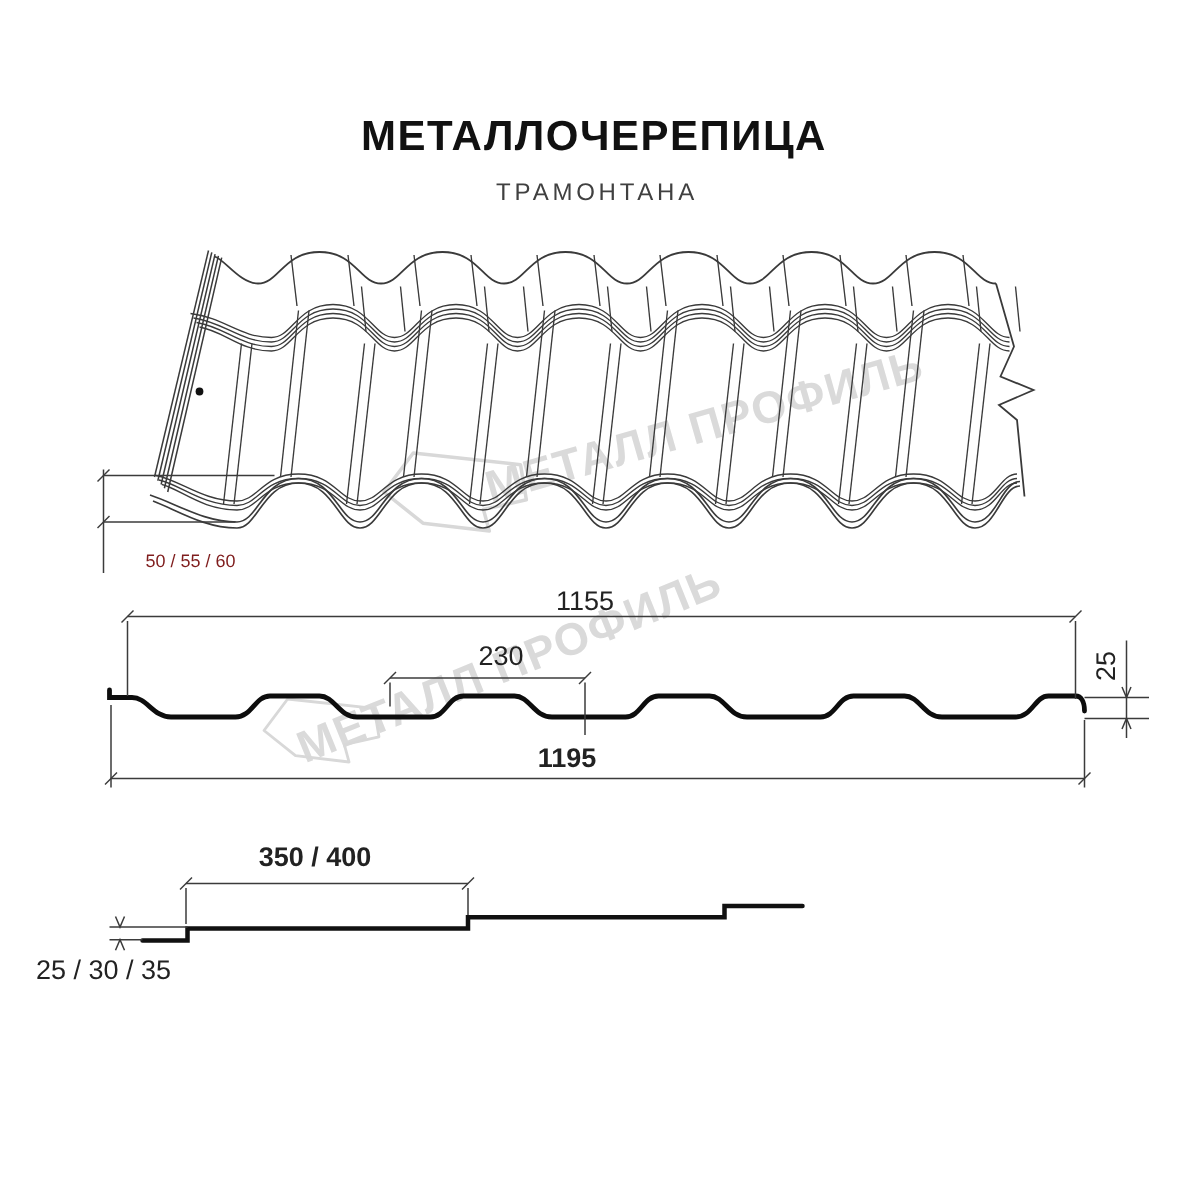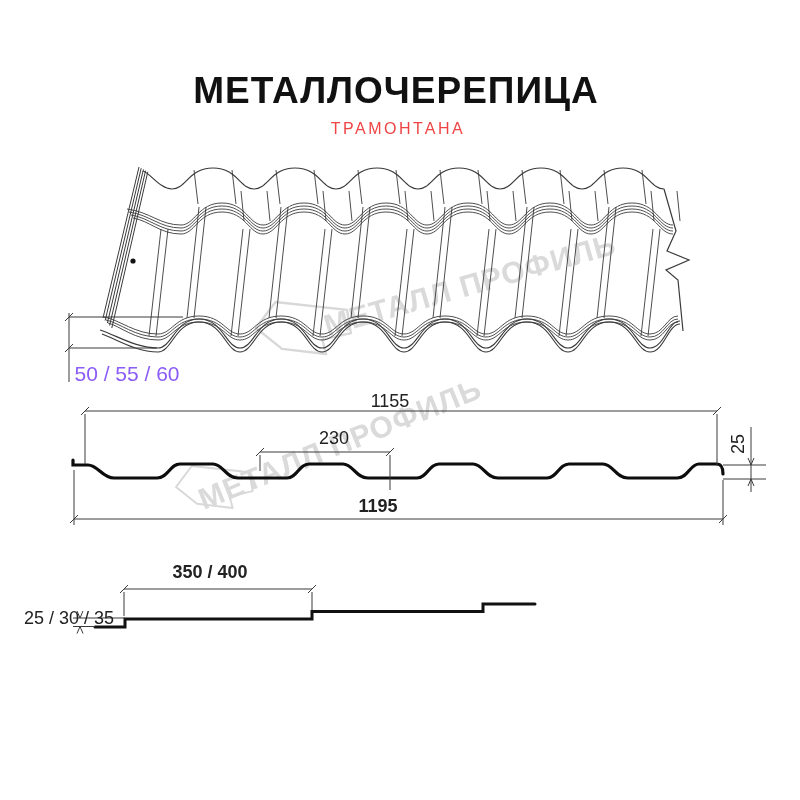--- a/index.html
+++ b/index.html
@@ -1,23 +1,23 @@
 <!DOCTYPE html>
 <html><head>
 <meta charset="utf-8">
 <style>
   html,body{margin:0;padding:0;}
   body{width:800px;height:800px;background:#ffffff;position:relative;overflow:hidden;
        font-family:"Liberation Sans", sans-serif;color:#1c1c1c;}
   .abs{position:absolute;}
   .ctr{transform:translate(-50%,-50%);white-space:nowrap;}
-  .title{font-size:37px;font-weight:bold;letter-spacing:1px;color:#111;}
-  .subtitle{font-size:16px;letter-spacing:2.5px;color:#ef4444;}
+  .title{font-size:28px;font-weight:bold;letter-spacing:1px;color:#111;}
+  .subtitle{font-size:16px;letter-spacing:2.5px;color:#404040;}
   .dim{font-size:18px;color:#222;}
-  .dim-sm{font-size:21px;color:#8b5cf6;}
+  .dim-sm{font-size:12px;color:#7f1d1d;}
   .wm{font-size:30px;font-weight:bold;letter-spacing:1px;color:#dadada;white-space:nowrap;}
   svg{position:absolute;left:0;top:0;}
 </style>
 </head>
 <body>
 
 <div class="abs wm ctr" style="left:470px;top:285px;transform:translate(-50%,-50%) rotate(-16deg);">МЕТАЛЛ ПРОФИЛЬ</div>
 <div class="abs wm ctr" style="left:340px;top:444px;transform:translate(-50%,-50%) rotate(-22deg);">МЕТАЛЛ ПРОФИЛЬ</div>
 
 <svg id="diagram" width="800" height="800" viewBox="0 0 800 800">
@@ -164,13 +164,13 @@
 <div class="abs subtitle ctr" style="left:398px;top:129px;">ТРАМОНТАНА</div>
 
 <div class="abs dim-sm ctr" style="left:127px;top:374px;">50 / 55 / 60</div>
 
 <div class="abs dim ctr" style="left:390px;top:401px;">1155</div>
 <div class="abs dim ctr" style="left:322px;top:438px;margin-left:12px;">230</div>
 <div class="abs dim ctr" style="left:738px;top:444px;transform:translate(-50%,-50%) rotate(-90deg);">25</div>
 <div class="abs dim ctr" style="left:378px;top:506px;font-weight:bold;">1195</div>
 
 <div class="abs dim ctr" style="left:210px;top:572px;font-weight:bold;">350 / 400</div>
-<div class="abs dim ctr" style="left:69px;top:618px;">25 / 30 / 35</div>
+<div class="abs dim ctr" style="left:69px;top:647px;">25 / 30 / 35</div>
 
 </body></html>

